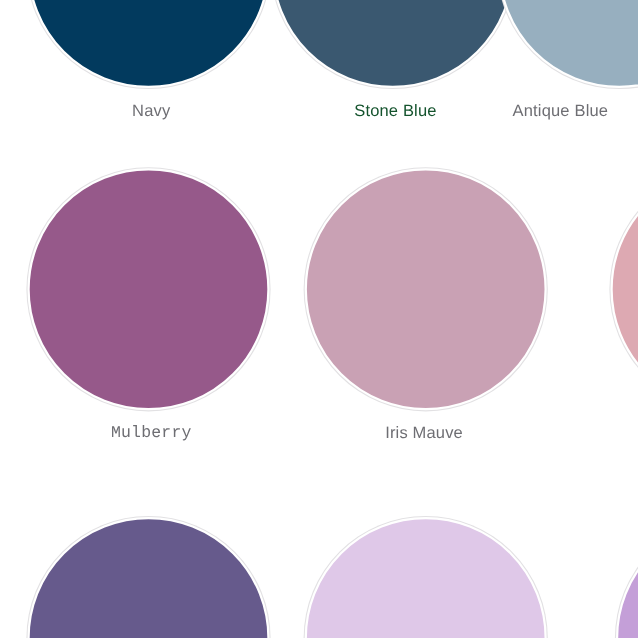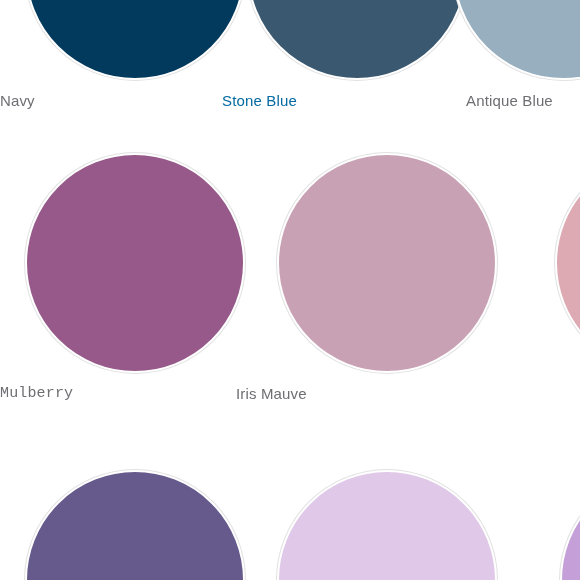--- a/index.html
+++ b/index.html
@@ -34,21 +34,21 @@
     border-radius: 50%;
     box-sizing: border-box;
     
     border: 2px solid #ffffff;
     box-shadow: 0 0 0 1px #e2e1e3;
   }
 
   .swatch-label {
     position: absolute;
     width: 100%;
-    text-align: left;
+    text-align: center;
     color: #6e6e73;
     font-size: 15px;
     line-height: 18px;
     letter-spacing: 0.15px;
     white-space: nowrap;
   }
 
   .label-left {
     text-align: left;
   }
@@ -58,36 +58,36 @@
 
 <div id="palette-grid">
 
   <div class="swatch-cell" style="left:0px; top:-140px; width:275px; height:260px;">
     <div class="swatch-circle" style="left: 25px; top: 0px; width: 220px; height: 220px; background-color: rgb(2, 58, 94); box-shadow: rgb(226, 225, 227) 0px 0px 0px 1px;"></div>
     <div class="swatch-label" style="left: 0px; top: 232px; color: rgb(110, 110, 115);">Navy</div>
   </div>
 
   <div class="swatch-cell" style="left:222px; top:-140px; width:275px; height:260px;">
     <div class="swatch-circle" style="left: 25px; top: 0px; width: 220px; height: 220px; background-color: rgb(58, 88, 112); box-shadow: rgb(226, 225, 227) 0px 0px 0px 1px;"></div>
-    <div class="swatch-label" style="left: 0px; top: 232px; color: #0369a1;">Stone Blue</div>
+    <div class="swatch-label" style="left: 0px; top: 232px; color: #14532d;">Stone Blue</div>
   </div>
 
   <div class="swatch-cell" style="left:428px; top:-140px; width:275px; height:260px;">
     <div class="swatch-circle" style="left: 25px; top: 0px; width: 220px; height: 220px; background-color: rgb(151, 175, 191); box-shadow: rgb(226, 225, 227) 0px 0px 0px 1px;"></div>
     <div class="swatch-label label-left" style="left: 38px; top: 232px; color: rgb(110, 110, 115);">Antique Blue</div>
   </div>
 
   <div class="swatch-cell" style="left:0px; top:153px; width:275px; height:260px;">
     <div class="swatch-circle" style="left: 25px; top: 0px; width: 220px; height: 220px; background-color: rgb(150, 89, 138); box-shadow: rgb(226, 225, 227) 0px 0px 0px 1px;"></div>
     <div class="swatch-label" style="left: 0px; top: 232px; color: rgb(110, 110, 115); font-family: Liberation Mono, monospace;">Mulberry</div>
   </div>
 
   <div class="swatch-cell" style="left:222px; top:153px; width:275px; height:260px;">
     <div class="swatch-circle" style="left: 55px; top: 0px; width: 220px; height: 220px; background-color: rgb(201, 161, 180); box-shadow: rgb(226, 225, 227) 0px 0px 0px 1px;"></div>
-    <div class="swatch-label" style="left: 14px; top: 232px; color: rgb(110, 110, 115);">Iris Mauve</div>
+    <div class="swatch-label" style="left: 26px; top: 232px; color: rgb(110, 110, 115);">Iris Mauve</div>
   </div>
 
   <div class="swatch-cell" style="left:540px; top:153px; width:275px; height:260px;">
     <div class="swatch-circle" style="left: 15px; top: 0px; width: 220px; height: 220px; background-color: rgb(221, 169, 178); box-shadow: rgb(226, 225, 227) 0px 0px 0px 1px;"></div>
     <div class="swatch-label label-left" style="left: 20px; top: 232px; color: rgb(110, 110, 115);"></div>
   </div>
 
   <div class="swatch-cell" style="left:0px; top:470px; width:275px; height:260px;">
     <div class="swatch-circle" style="left: 25px; top: 0px; width: 220px; height: 220px; background-color: rgb(102, 90, 140); box-shadow: rgb(226, 225, 227) 0px 0px 0px 1px;"></div>
     <div class="swatch-label" style="left: 0px; top: 232px; color: rgb(110, 110, 115);"></div>

